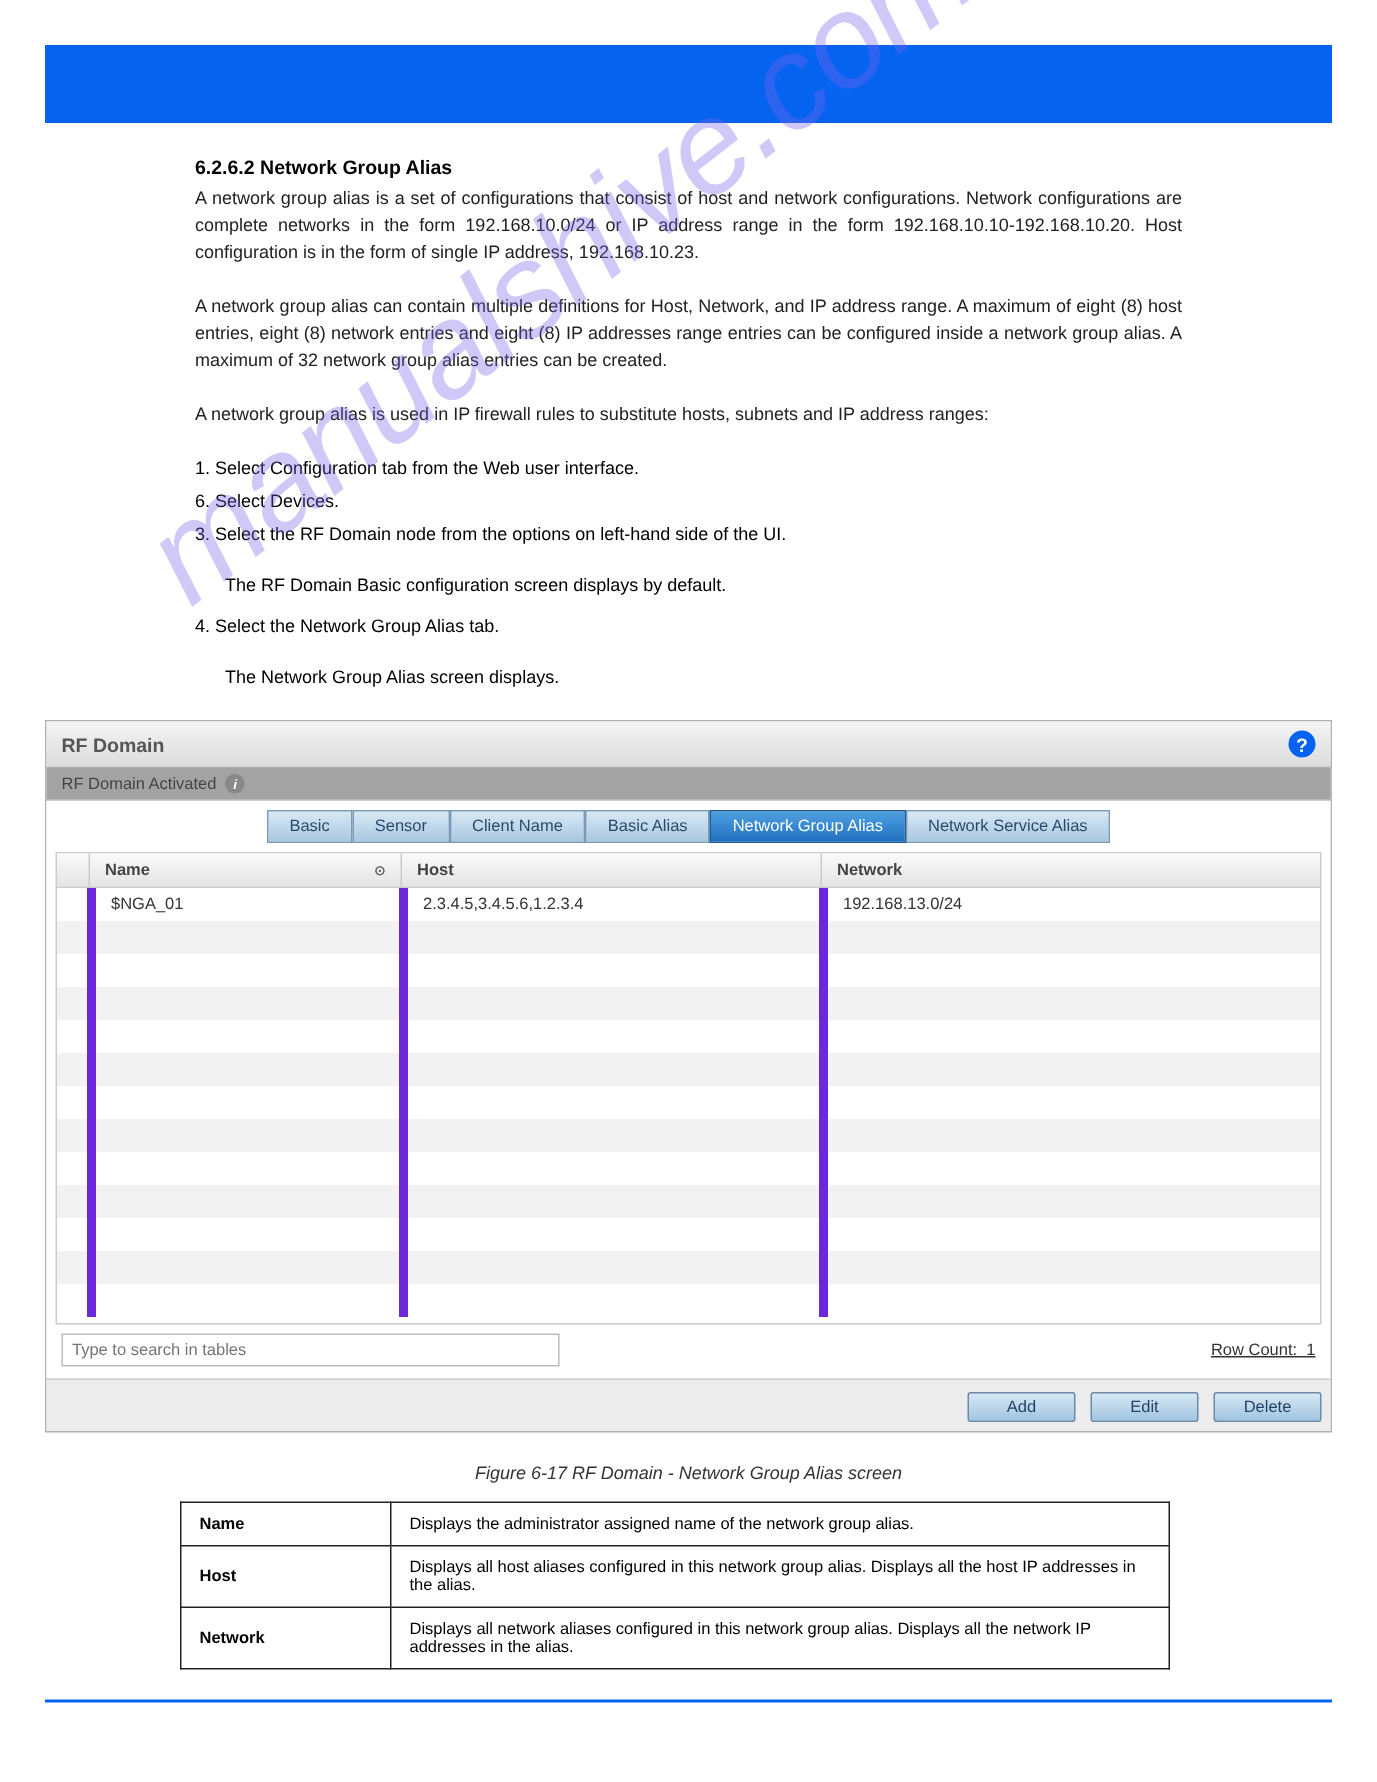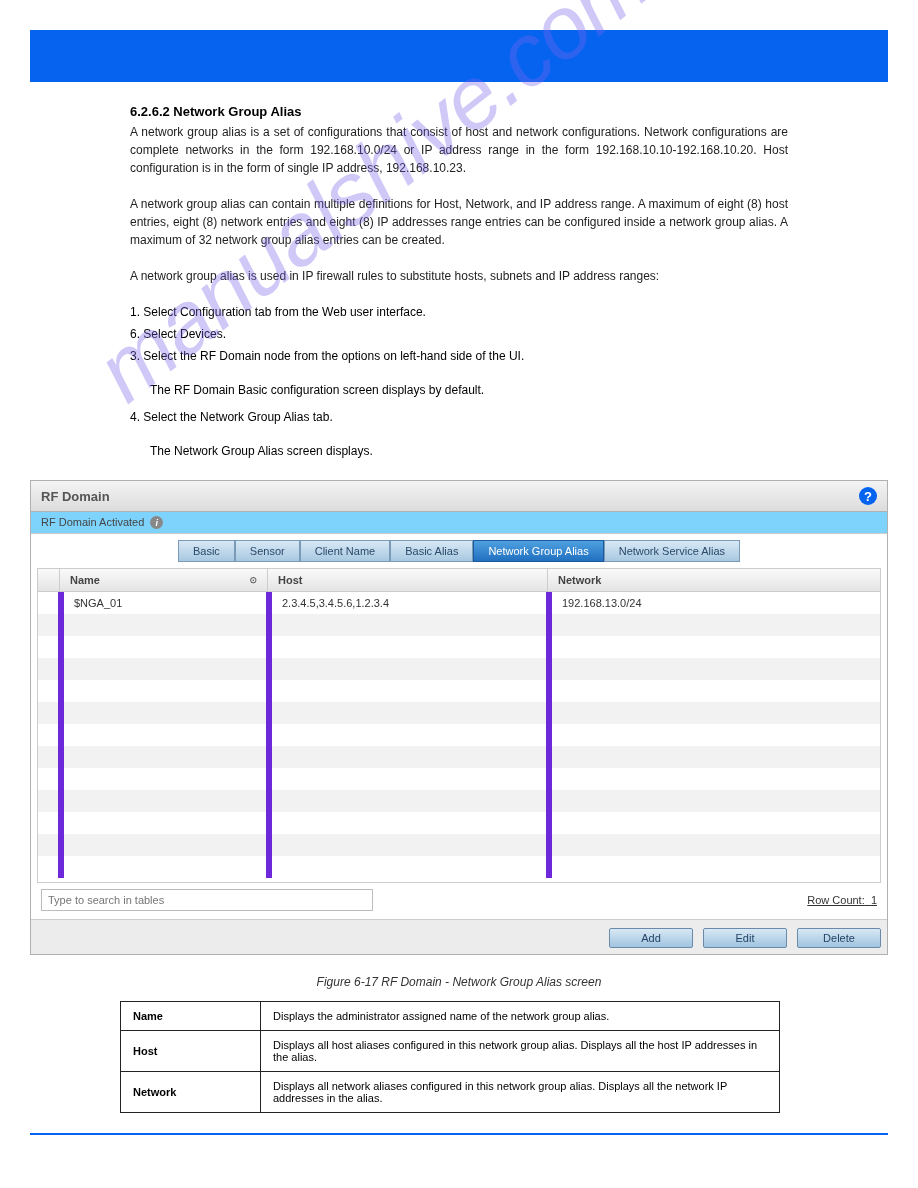--- a/index.html
+++ b/index.html
@@ -75,26 +75,27 @@
     background: #0563f0;
     border-radius: 50%;
     color: #fff;
     font-weight: bold;
     display: inline-flex;
     align-items: center;
     justify-content: center;
     font-size: 13px;
   }
   .panel-subtitle {
-    background: #7dd3fc;
+    background: #a3a3a3;
     border-bottom: 1px solid #ccc;
     padding: 4px 10px;
     font-size: 11px;
     color: #444;
     display: flex;
+    align-items: center;
     gap: 6px;
   }
   .info-icon {
     width: 13px; height: 13px;
     background: #888;
     border-radius: 50%;
     color: #fff;
     display: inline-flex;
     align-items: center;
     justify-content: center;
@@ -198,21 +199,21 @@
     justify-content: flex-end;
     gap: 10px;
     padding: 8px 6px 6px 6px;
     border-top: 1px solid #ccc;
     background: #ececec;
   }
   .btn {
     background: linear-gradient(to bottom, #d8e8f4, #a0c4e0);
     border: 1px solid #6a8aaa;
     padding: 3px 0;
-    width: 84px;
+    width: 72px;
     text-align: center;
     font-size: 11px;
     color: #224466;
     cursor: pointer;
     border-radius: 2px;
   }
 
   
   .desc-table {
     margin: 10px 120px 20px 120px;

